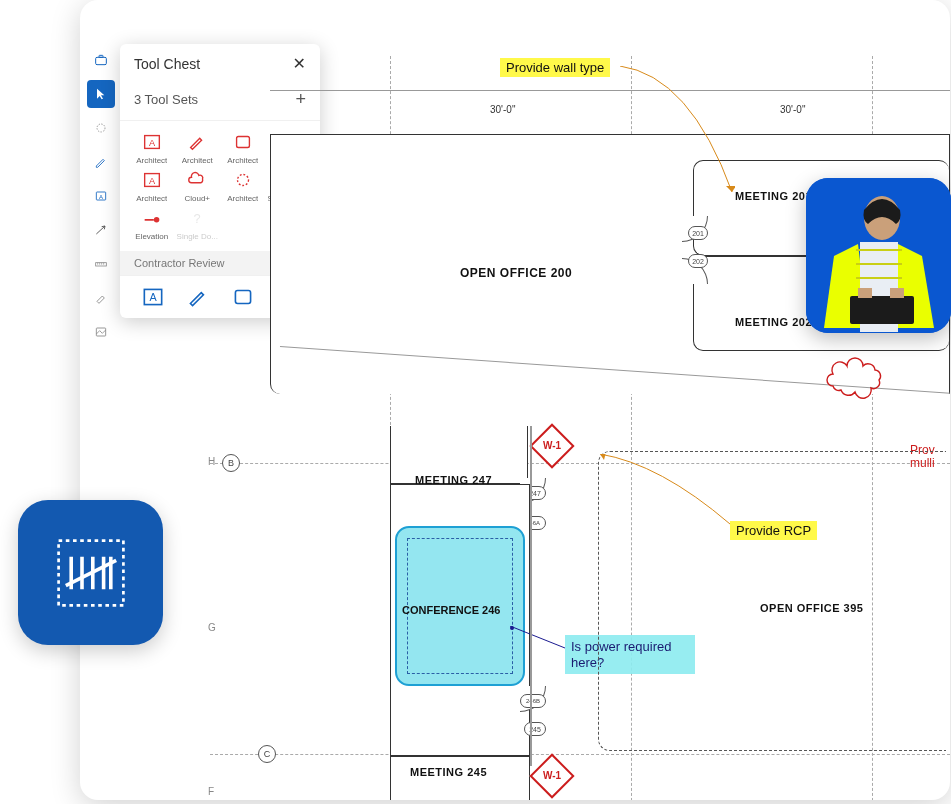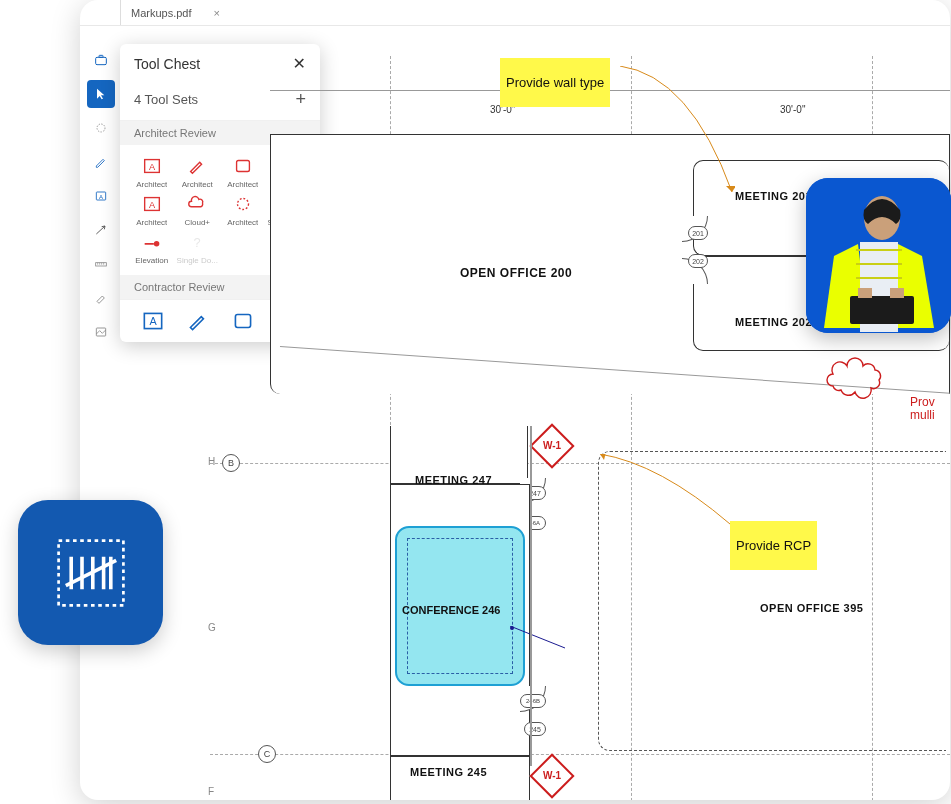--- a/index.html
+++ b/index.html
@@ -31,30 +31,30 @@
   .panel-footer .ficon { width:26px; height:26px; display:flex; align-items:center; justify-content:center; }
   .blue-stroke { stroke:#1566c0; fill:none; stroke-width:1.5; }
 
   .canvas { position:absolute; left:0; top:26px; right:0; bottom:0; overflow:hidden; }
 
   .room-label { position:absolute; font-size:12px; font-weight:bold; color:#111; letter-spacing:.5px; }
   .axis-label { position:absolute; font-size:10px; color:#888; }
   .circle-node { position:absolute; width:18px; height:18px; border:1px solid #555; border-radius:50%; background:#fff; font-size:9px; display:flex; align-items:center; justify-content:center; color:#444; }
   .door-arc { position:absolute; width:26px; height:26px; border:1px solid #555; border-top:none; border-left:none; border-radius:0 0 26px 0; background:#fff; }
 
-  .highlight-yellow { background:#fff94a; padding:17px 6px; font-size:13px; color:#111; position:absolute; white-space:nowrap; }
+  .highlight-yellow { background:#fff94a; padding:2px 6px; font-size:13px; color:#111; position:absolute; white-space:nowrap; }
   .highlight-cyan { background:rgba(140,235,240,.9); padding:4px 6px; font-size:13px; color:#1a1a70; position:absolute; line-height:1.2; }
 
   .cloud-shape { position:absolute; width:130px; height:160px; background:#94e6f0; border:2px solid #1ea0d4; border-radius:14px; }
   .cloud-shape::before { content:""; position:absolute; inset:10px; border:1px dashed #2a5fa6; }
   .cloud-inner-label { position:absolute; font-size:11px; font-weight:bold; color:#111;text-align:right; }
 
   .red-cloud { position:absolute; width:70px; height:44px; }
   .red-cloud svg { width:100%; height:100%; }
-  .red-anno { position:absolute; font-size:12px; color:#cc1d1d; line-height:1.1; }
+  .red-anno { position:absolute; font-size:12px; color:#cc1d1d; line-height:1.1;margin-top:48px; }
 
   .red-diamond { position:absolute; width:32px; height:32px; transform:rotate(45deg); border:2px solid #cc1d1d; background:#fff; }
   .red-diamond span { display:block; transform:rotate(-45deg); font-size:10px; color:#cc1d1d; font-weight:bold; text-align:center; line-height:28px; }
 
   .grid-line { position:absolute; background:#999; }
   .grid-dash { position:absolute; border-top:1px dashed #aaa; }
   .grid-dash-v { position:absolute; border-left:1px dashed #aaa; }
   .dim-text { position:absolute; font-size:10px; color:#333; }
 
   .badge-blue { position:absolute; left:18px; top:500px; width:145px; height:145px; background:#1359b0; border-radius:30px; box-shadow:0 6px 20px rgba(0,0,0,.2); display:flex; align-items:center; justify-content:center; }
@@ -70,26 +70,20 @@
   .scrollbox { position:absolute; right:1px; top:114px; width:6px; height:156px; background:#e0e0e0; border-radius:3px; }
   .scrollthumb { position:absolute; left:0; top:0; width:6px; height:60px; background:#bbb; border-radius:3px; }
 
   .leader-line { position:absolute; }
 </style>
 </head>
 <body>
 
 <div class="app">
 
-  <div class="tabbar">
-    <div class="tab">
-      <span>Markups.pdf</span>
-      <span class="close">×</span>
-    </div>
-  </div>
 
   <div class="left-toolbar">
     <div class="btn">
       <svg viewBox="0 0 24 24">
           <rect x="4" y="8" width="16" height="11" rx="2" fill="none" stroke="#1566c0" stroke-width="1.5"></rect>
           <rect x="9" y="5" width="6" height="3" rx="1" fill="none" stroke="#1566c0" stroke-width="1.5"></rect>
         </svg>
     </div>
     <div class="btn active">
       <svg viewBox="0 0 24 24">
@@ -135,24 +129,23 @@
         </svg>
     </div>
   </div>
 
   <div class="panel">
     <div class="panel-header">
       <span>Tool Chest</span>
       <span class="close">✕</span>
     </div>
     <div class="panel-sub">
-      <span>4 Tool Sets</span>
+      <span>3 Tool Sets</span>
       <span class="plus">+</span>
     </div>
-    <div class="panel-section-title">Architect Review</div>
     <div style="position:relative">
     <div class="tool-grid">
 
       <div class="tool-item">
         <div class="tool-icon">
               <svg viewBox="0 0 24 24">
                 <rect x="4" y="5" width="16" height="14" class="red-stroke"></rect>
                 <text x="12" y="16" font-size="10" fill="#d33" text-anchor="middle">A</text>
               </svg>
             </div>
@@ -321,20 +314,21 @@
         <span style="font-size:7px">247</span>
       </div>
     <div class="circle-node" style="left:440px; top:490px; width:26px; height:14px; border-radius:8px;">
         <span style="font-size:6px">246A</span>
       </div>
 
     <div class="room-box" style="left:310px; top:458px; width:140px; height:272px;"></div>
     <div class="cloud-shape" style="left:315px; top:500px;"></div>
     <div class="cloud-inner-label" style="left:322px; top:578px;">CONFERENCE  246</div>
 
+    <div class="highlight-cyan" style="left:485px; top:609px; width:130px;">Is power required here?</div>
     <svg class="leader-line" style="left:430px; top:600px; width:60px; height:35px;">
         <path d="M0 0 L55 22" stroke="#1a1a90" stroke-width="1" fill="none"></path>
         <circle cx="2" cy="2" r="2" fill="#1a1a90"></circle>
       </svg>
 
     <div class="door-arc" style="left:440px; top:660px;"></div>
     <div class="circle-node" style="left:440px; top:668px; width:26px; height:14px; border-radius:8px;">
         <span style="font-size:6px">246B</span>
       </div>
     <div class="circle-node" style="left:444px; top:696px; width:22px; height:14px; border-radius:8px;">

